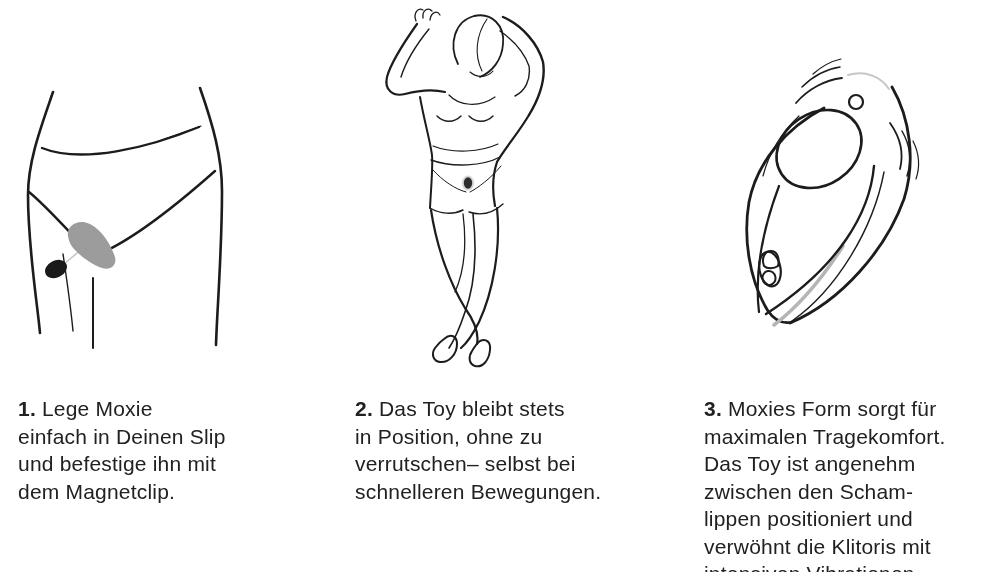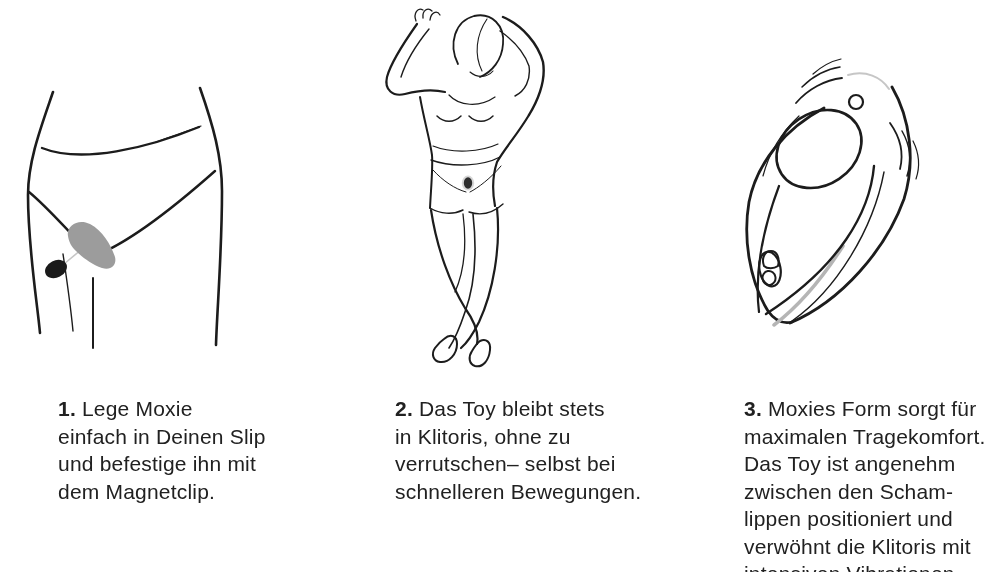--- a/index.html
+++ b/index.html
@@ -2,21 +2,21 @@
 <html><head>
 <meta charset="utf-8">
 <style>
   html,body{margin:0;padding:0;background:#ffffff;}
   .canvas{
     position:relative;width:1000px;height:572px;background:#ffffff;overflow:hidden;
     font-family:"Liberation Sans",sans-serif;
   }
   .step-text{
     position:absolute;top:374px;font-size:21px;line-height:27.5px;
-    color:#212121;letter-spacing:.2px;margin-left:40px;
+    color:#212121;letter-spacing:.2px;
   }
   .step-text .step-num{font-weight:700;}
   .step-text .step-body{white-space:pre-line;}
   #step-text-1{left:18px;width:250px;}
   #step-text-2{left:355px;width:260px;}
   #step-text-3{left:704px;width:270px;}
   svg.illu{position:absolute;}
   #illu-1{left:10px;top:5px;}
   #illu-2{left:345px;top:0px;}
   #illu-3{left:680px;top:30px;}
@@ -124,21 +124,21 @@
   <p class="step-text" id="step-text-1">
     <span class="step-num">1.</span>
     <span class="step-body">Lege Moxie
 einfach in Deinen Slip
 und befestige ihn mit
 dem Magnetclip.</span>
   </p>
   <p class="step-text" id="step-text-2">
     <span class="step-num">2.</span>
     <span class="step-body">Das Toy bleibt stets
-in Klitoris, ohne zu
+in Position, ohne zu
 verrutschen– selbst bei
 schnelleren Bewegungen.</span>
   </p>
   <p class="step-text" id="step-text-3">
     <span class="step-num">3.</span>
     <span class="step-body">Moxies Form sorgt für
 maximalen Tragekomfort.
 Das Toy ist angenehm
 zwischen den Scham-
 lippen positioniert und

